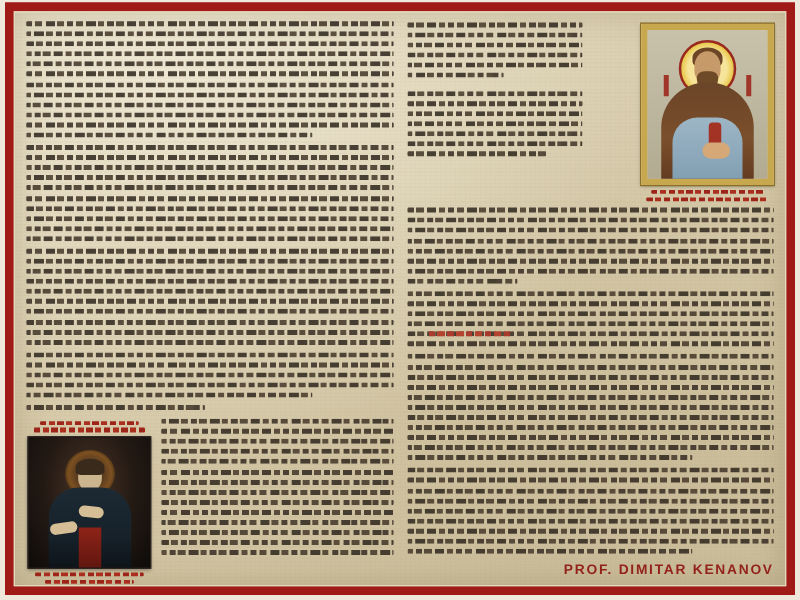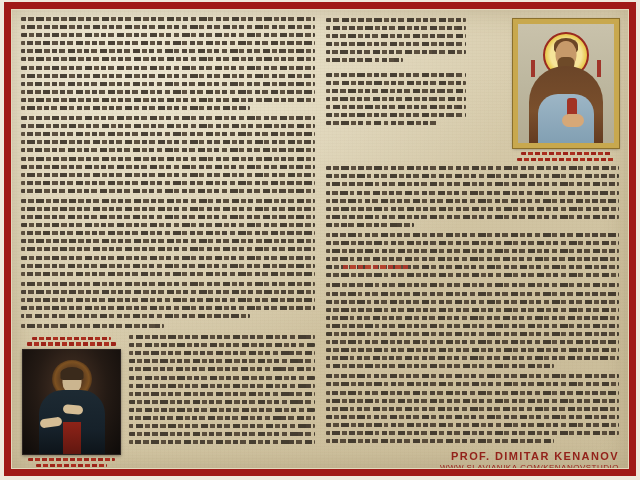--- a/index.html
+++ b/index.html
@@ -400,19 +400,18 @@
           <div class="ln v2"></div>
           <div class="ln v5"></div>
           <div class="ln v3"></div>
           <div class="ln"></div>
           <div class="ln v2"></div>
           <div class="ln v4 short3"></div>
         </div>
 
         <div class="sig">
           <div class="name">PROF. DIMITAR KENANOV</div>
-          <div class="url">WWW.SLAVIANIKA.COM/KENANOVSTUDIO</div>
         </div>
       </div>
 
     </div>
   </div>
 </div>
 
 </body></html>

